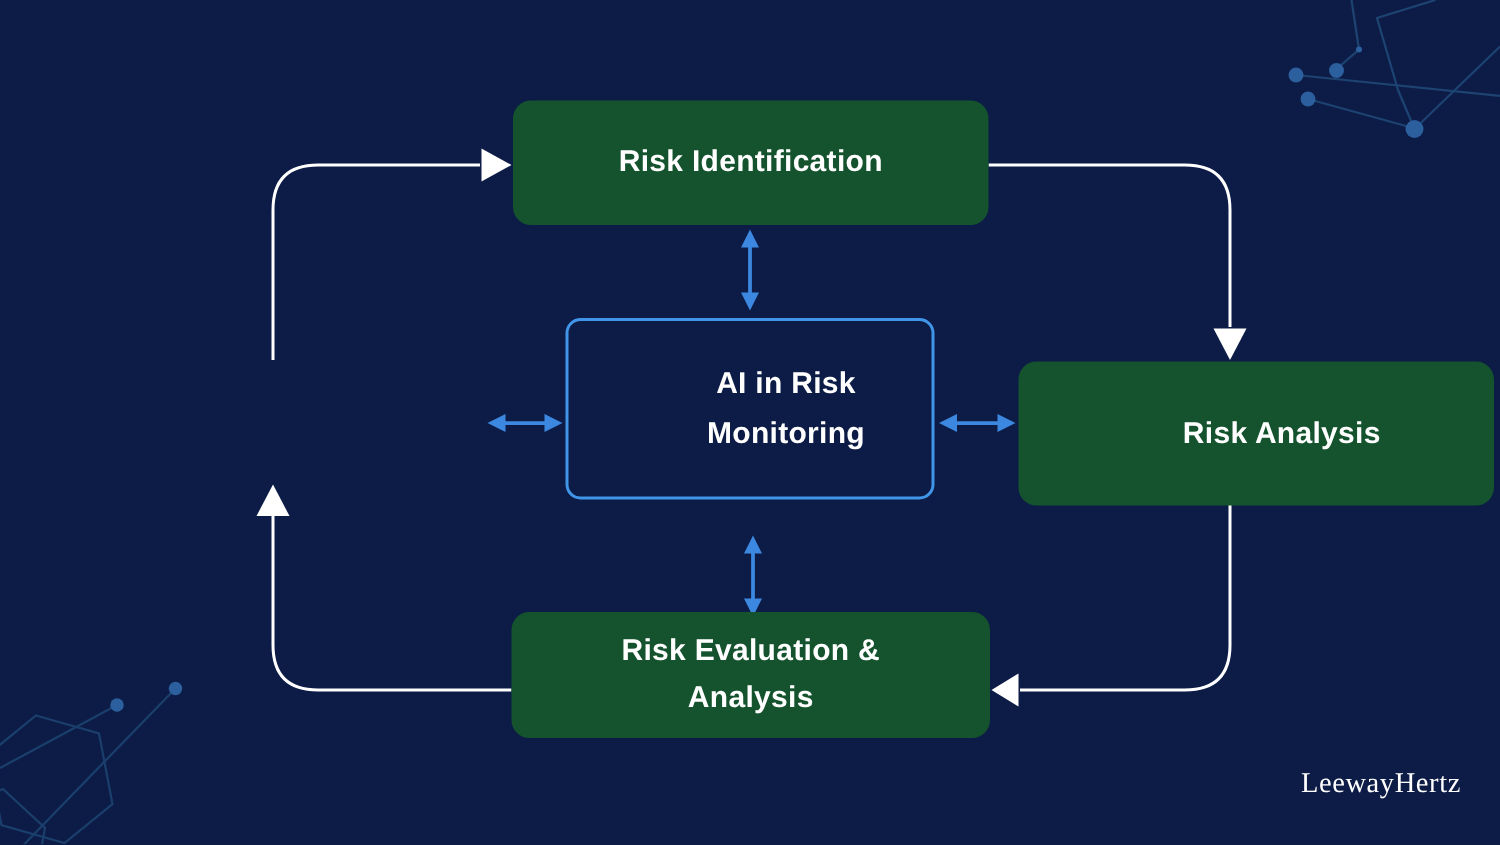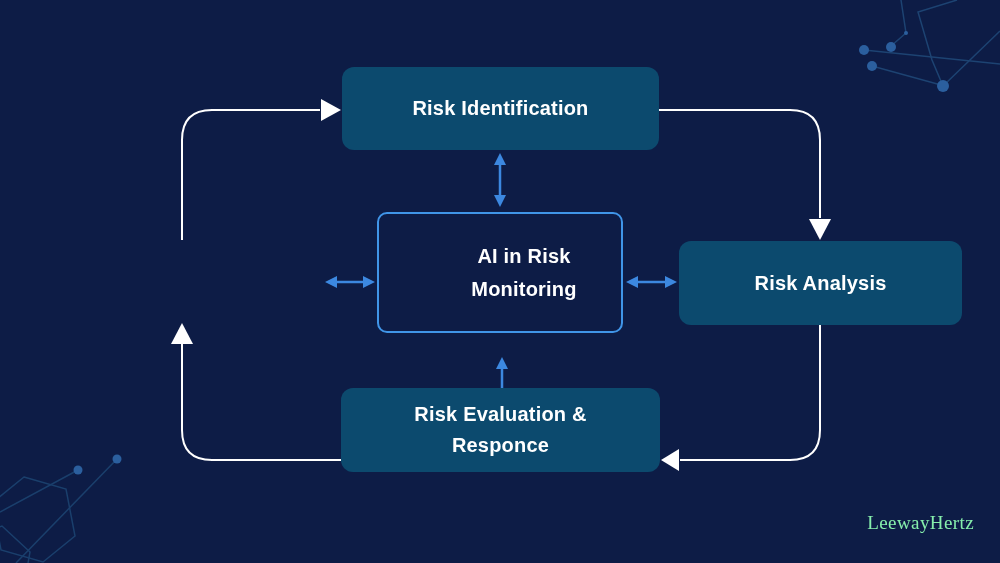--- a/index.html
+++ b/index.html
@@ -12,53 +12,53 @@
     font-family: "Liberation Sans", sans-serif;
   }
   svg.layer {
     position: absolute;
     left: 0; top: 0;
     width: 1000px; height: 563px;
     display: block;
   }
   .node {
     position: absolute;
-    background: #0c4a6e;
+    background: #14532d;
     border-radius: 12px;
     display: flex;
     align-items: center;
     justify-content: center;
     text-align: center;
     color: #ffffff;
     font-size: 20px;
     font-weight: 600;
     letter-spacing: 0.2px;
     line-height: 31px;
   }
   .node-top    { left: 342px; top: 67px;  width: 317px; height: 83px; }
   .node-left   { left: 38px;  top: 240px; width: 284px; height: 82px; }
-  .node-right  { left: 679px; top: 241px; width: 283px; height: 84px; }
-  .node-bottom { left: 341px; top: 388px; width: 319px; height: 84px; }
+  .node-right  { left: 679px; top: 241px; width: 283px; height: 96px; padding-left: 34px; }
+  .node-bottom { left: 341px; top: 408px; width: 319px; height: 84px; }
   .node-center {
     left: 377px; top: 212px; width: 246px; height: 121px;
     background: transparent;
     border: 2px solid #4095e8;
     border-radius: 10px;
     box-sizing: border-box;
     line-height: 33px;
     padding-left: 48px;
   }
   .node .line { display: block; }
   .watermark {
     position: absolute;
     right: 26px;
     top: 512px;
     font-family: "Liberation Serif", serif;
     font-size: 19px;
-    color: #86efac;
+    color: #ffffff;
     letter-spacing: 0.4px;
   }
 </style>
 </head>
 <body>
 
 <div class="stage">
 
   <svg class="layer" viewBox="0 0 1000 563" aria-hidden="true">
     <g stroke="#1d4372" stroke-width="1.5" fill="none">
@@ -144,19 +144,19 @@
     </span>
   </div>
 
   <div class="node node-right">
     <span class="line">Risk Analysis</span>
   </div>
 
   <div class="node node-bottom">
     <span>
       <span class="line">Risk Evaluation &amp;</span>
-      <span class="line">Responce</span>
+      <span class="line">Analysis</span>
     </span>
   </div>
 
   <div class="watermark">LeewayHertz</div>
 
 </div>
 
 </body></html>

